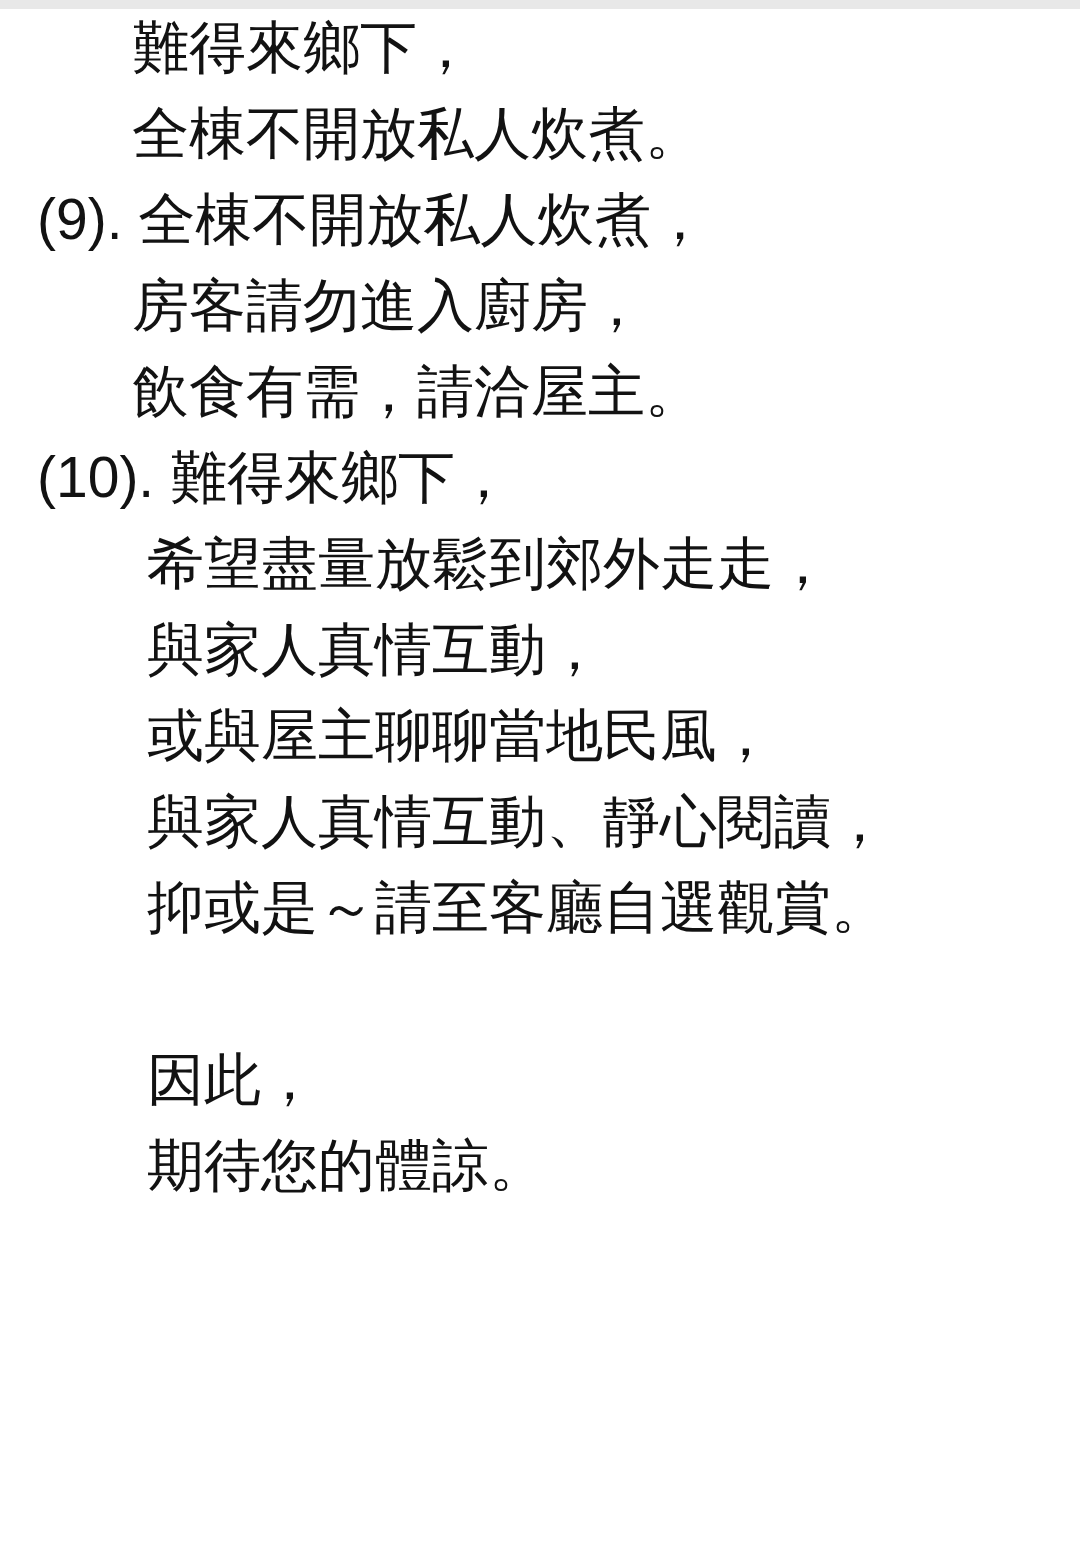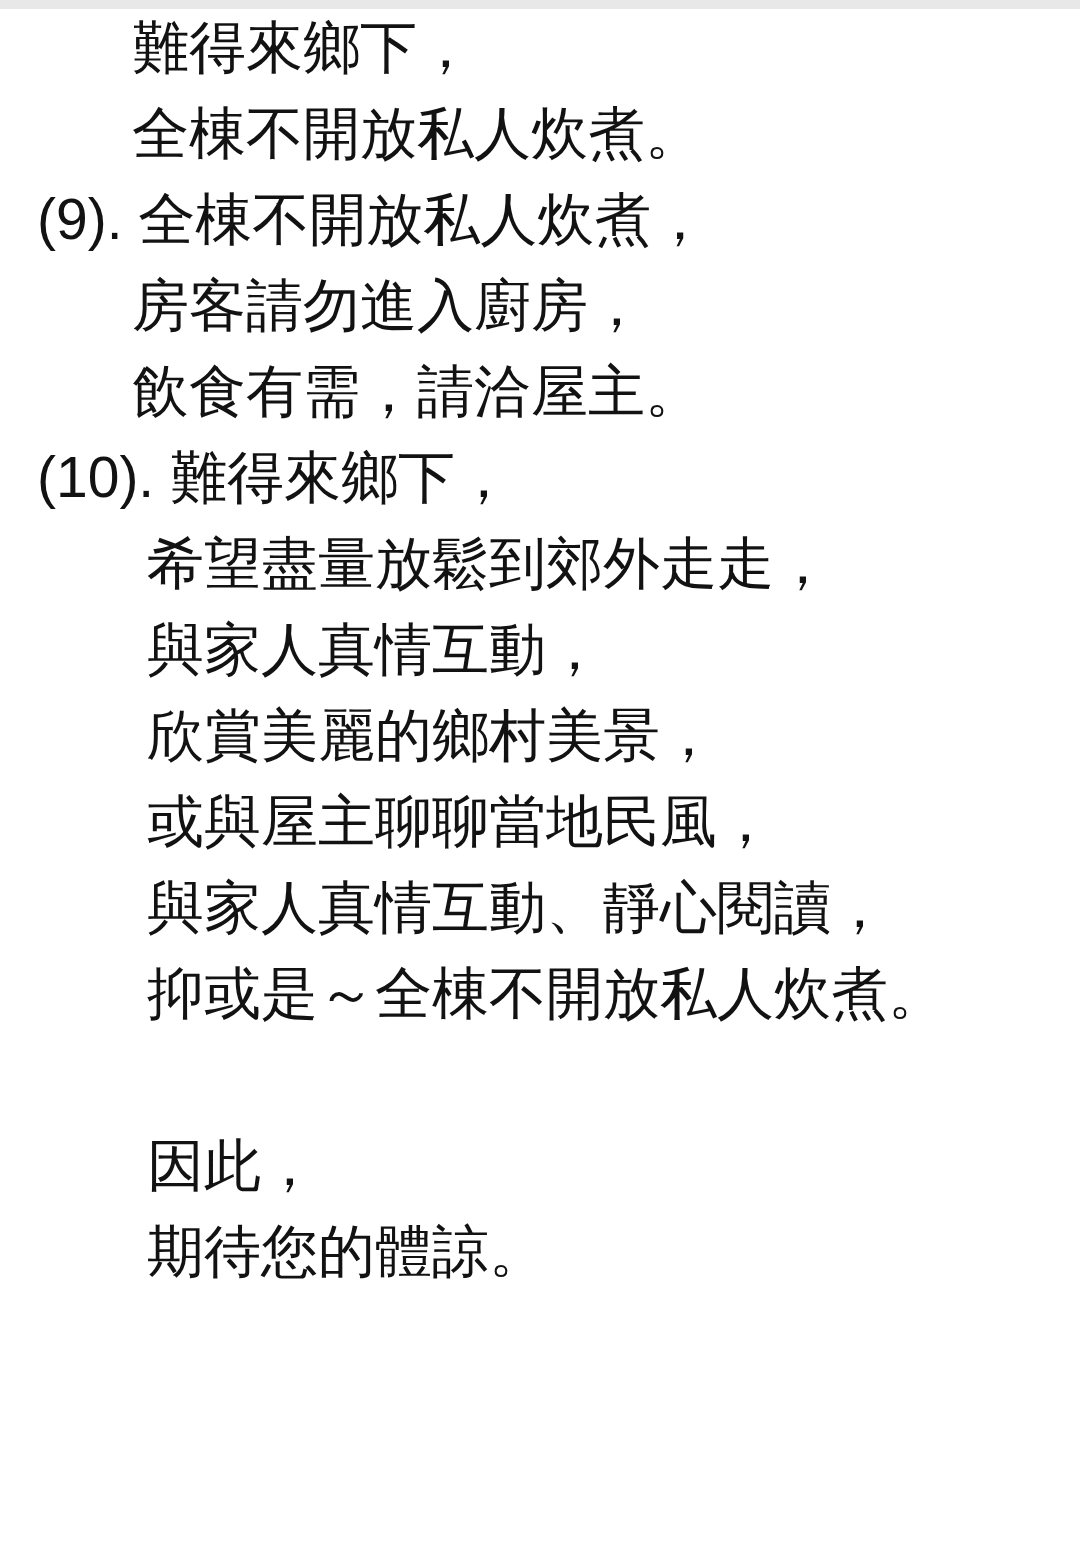--- a/index.html
+++ b/index.html
@@ -44,20 +44,19 @@
 
 <main class="doc">
   <div class="line" data-indent="cont-a">難得來鄉下，</div>
   <div class="line" data-indent="cont-a">全棟不開放私人炊煮。</div>
   <div class="line" data-indent="item">(9). 全棟不開放私人炊煮，</div>
   <div class="line" data-indent="cont-a">房客請勿進入廚房，</div>
   <div class="line" data-indent="cont-a">飲食有需，請洽屋主。</div>
   <div class="line" data-indent="item">(10). 難得來鄉下，</div>
   <div class="line" data-indent="cont-b">希望盡量放鬆到郊外走走，</div>
   <div class="line" data-indent="cont-b">與家人真情互動，</div>
-  <div class="line" data-indent="cont-b">欣賞美麗的鄉村美景，</div>
   <div class="line" data-indent="cont-b">或與屋主聊聊當地民風，</div>
   <div class="line" data-indent="cont-b">與家人真情互動、靜心閱讀，</div>
-  <div class="line" data-indent="cont-b">抑或是～全棟不開放私人炊煮。</div>
+  <div class="line" data-indent="cont-b">抑或是～請至客廳自選觀賞。</div>
   <div class="line" data-indent="blank"></div>
   <div class="line" data-indent="cont-b">因此，</div>
   <div class="line" data-indent="cont-b">期待您的體諒。</div>
 </main>
 
 </body></html>

